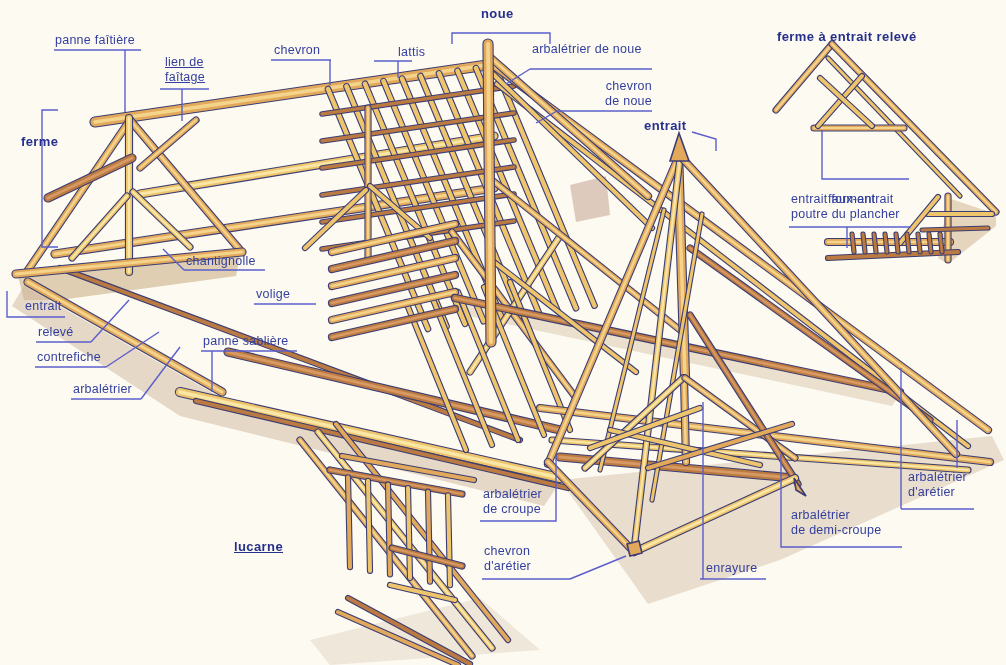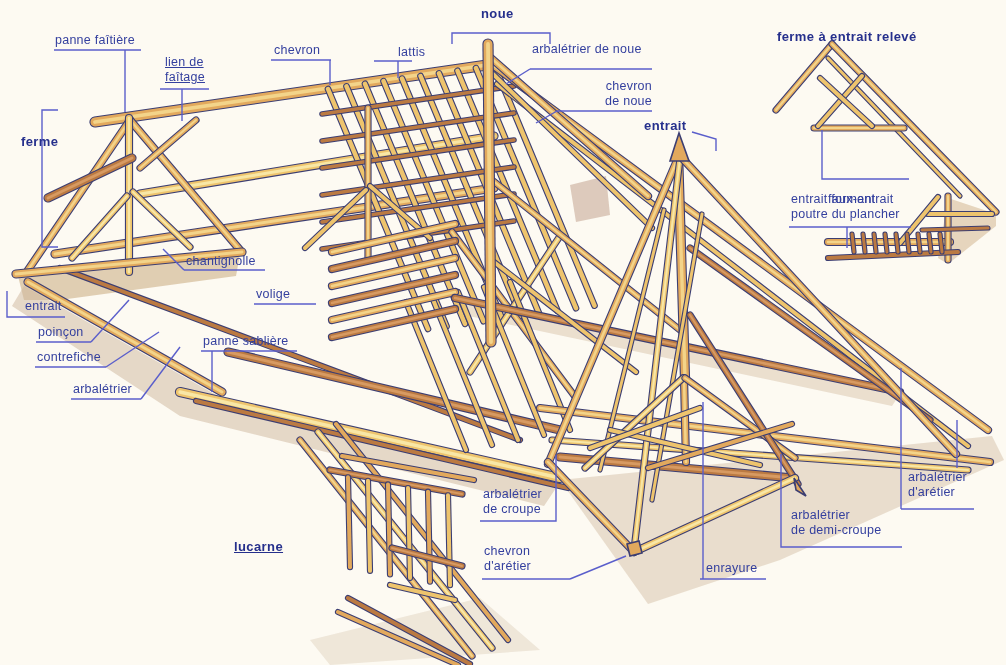--- a/index.html
+++ b/index.html
@@ -367,21 +367,21 @@
 de noue</div>
       <div class="label bold" style="left: 644px; top: 118px;">entrait</div>
       <div class="label bold" style="left: 777px; top: 13px; margin-top: 16px;">ferme à entrait relevé</div>
       <div class="label" style="left: 828px; top: 160px; margin-top: 32px;">faux-entrait</div>
       <div class="label" style="left: 791px; top: 192px;">entrait formant
 poutre du plancher</div>
       <div class="label bold" style="left: 21px; top: 134px;">ferme</div>
       <div class="label" style="left: 186px; top: 254px;">chantignolle</div>
       <div class="label" style="left: 256px; top: 287px;">volige</div>
       <div class="label" style="left: 19px; top: 299px; margin-left: 6px;">entrait</div>
-      <div class="label" style="left: 38px; top: 325px;">poinçon</div>
+      <div class="label" style="left: 38px; top: 325px;">relevé</div>
       <div class="label" style="left: 37px; top: 350px; text-align: center;">contrefiche</div>
       <div class="label" style="left: 73px; top: 382px;">arbalétrier</div>
       <div class="label" style="left: 203px; top: 334px; text-align: right;">panne sablière</div>
       <div class="label bold" style="left: 234px; top: 539px; text-decoration: underline;">lucarne</div>
       <div class="label" style="left: 483px; top: 487px;">arbalétrier
 de croupe</div>
       <div class="label" style="left: 484px; top: 544px;">chevron
 d'arétier</div>
       <div class="label" style="left: 706px; top: 561px;">enrayure</div>
       <div class="label" style="left: 791px; top: 508px;">arbalétrier

